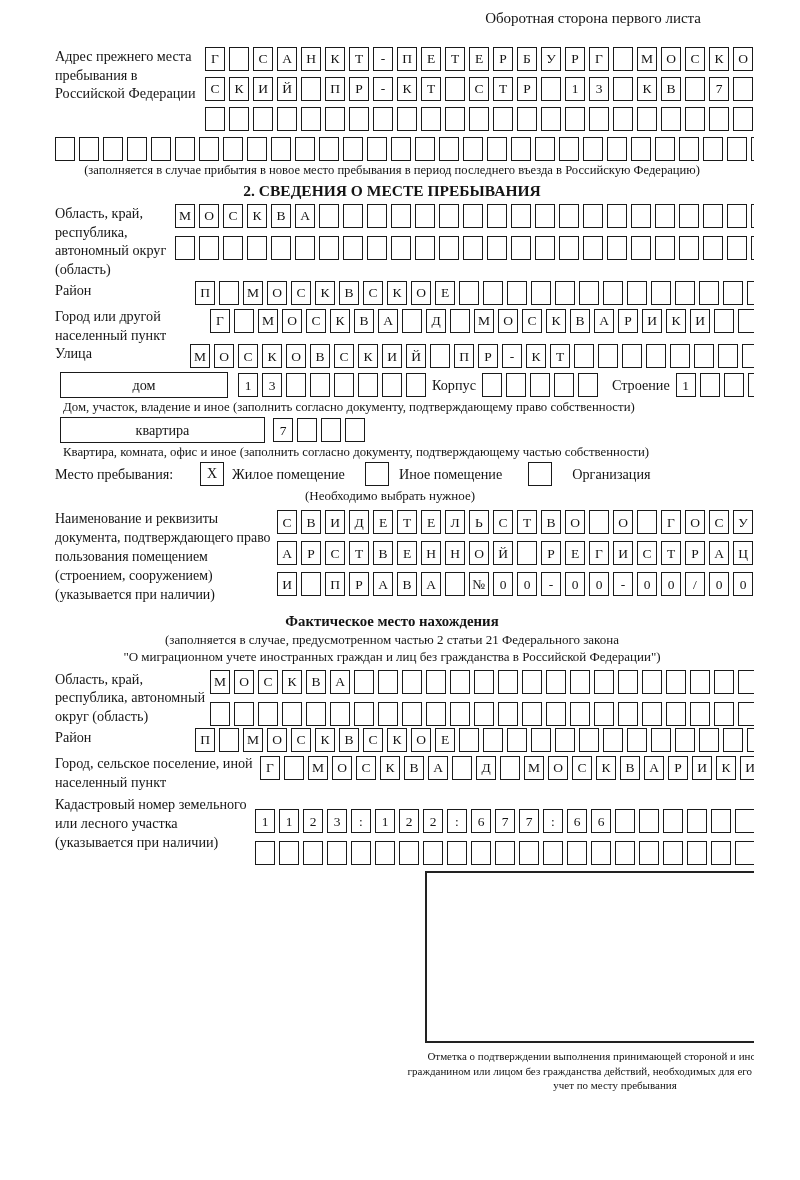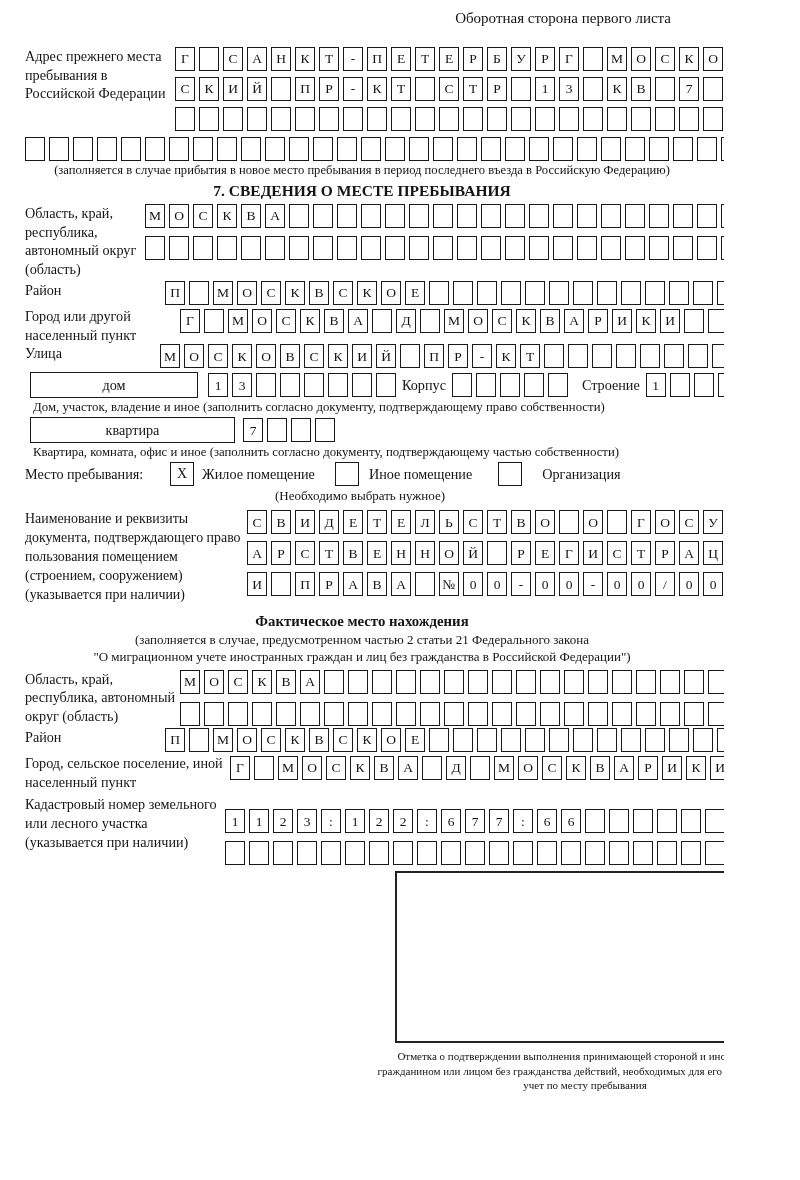--- a/index.html
+++ b/index.html
@@ -1,19 +1,20 @@
 <!DOCTYPE html>
 <html><head>
 <meta charset="utf-8">
 <style>
   html,body{margin:0;padding:0;background:#ffffff;}
   .page{
     position:relative;width:724px;height:1180px;box-sizing:border-box;
     padding:10px 25px 0 25px;overflow:hidden;background:#fff;color:#141414;
     font-family:"Liberation Serif","DejaVu Serif",serif;
+    margin-left:30px;
   }
   .header-note{text-align:right;font-size:15px;margin-right:28px;}
   .frow{display:flex;align-items:flex-start;}
   .flabel{font-size:14.2px;line-height:1.32;flex-shrink:0;}
   .rowscol{display:flex;flex-direction:column;gap:6px;}
   .cells{display:flex;gap:4px;flex-wrap:nowrap;}
   .cell{
     width:20px;height:24px;box-sizing:border-box;border:1.6px solid #1a1a1a;
     display:flex;align-items:center;justify-content:center;
     font-size:13.5px;line-height:1;flex-shrink:0;background:#fff;
@@ -157,21 +158,21 @@
       <div class="cell"></div>
       <div class="cell"></div>
       <div class="cell"></div>
       <div class="cell"></div>
       <div class="cell"></div>
       <div class="cell"></div>
       <div class="cell"></div>
     </div>
   <div class="caption-center">(заполняется в случае прибытия в новое место пребывания в период последнего въезда в Российскую Федерацию)</div>
 
-  <div class="sec-title">7. СВЕДЕНИЯ О МЕСТЕ ПРЕБЫВАНИЯ</div>
+  <div class="sec-title">2. СВЕДЕНИЯ О МЕСТЕ ПРЕБЫВАНИЯ</div>
 
   <div class="frow">
     <div class="flabel" style="width:120px;">Область, край, республика, автономный округ (область)</div>
     <div class="rowscol" style="gap:8px;">
       <div class="cells">
           <div class="cell">М</div>
           <div class="cell">О</div>
           <div class="cell">С</div>
           <div class="cell">К</div>
           <div class="cell">В</div>

